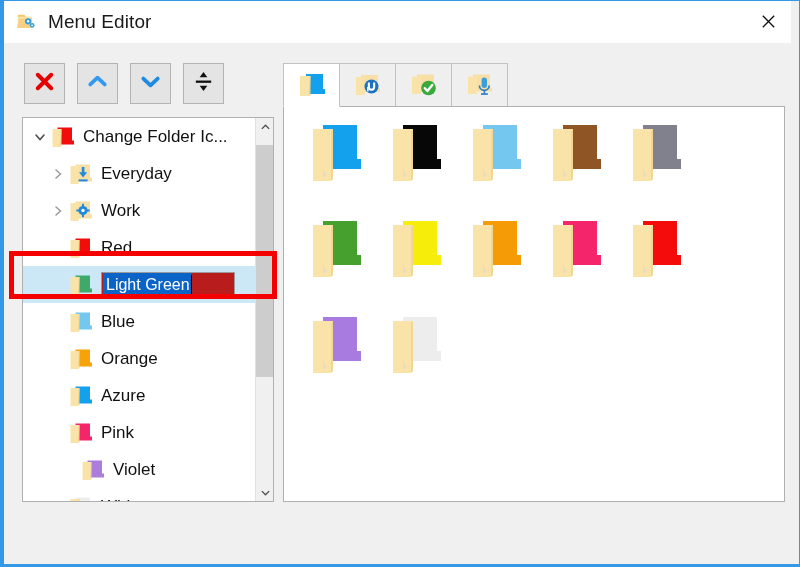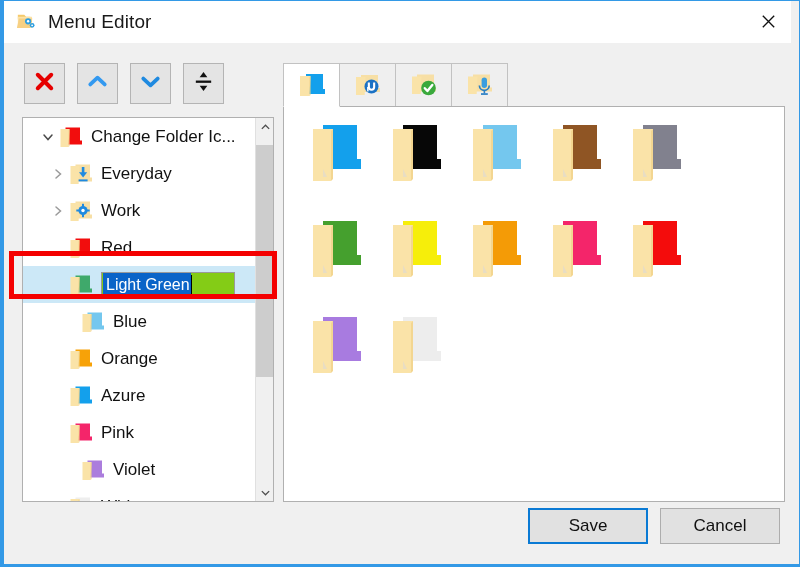--- a/index.html
+++ b/index.html
@@ -63,21 +63,21 @@
     display: flex; align-items: center; justify-content: center;
   }
   .twisty.spacer { color: transparent; }
   .row-icon { width: 24px; height: 24px; flex: 0 0 24px; position: relative; margin-right: 8px; }
   .row-label {
     font-size: 17px; color: #111111; white-space: nowrap;
     font-family: "Liberation Sans", sans-serif;
   }
   .edit-wrap {
     display: flex; align-items: center;
-    background: #84cc16; border: 1px solid #9a9a9a;
+    background: #b91c1c; border: 1px solid #9a9a9a;
     height: 25px; width: 134px; padding: 0 1px;
   }
   .edit-wrap .sel {
     background: #0a64c8; color: #ffffff; font-size: 16px;
     padding: 1px 1px 2px 3px; line-height: 21px;
     font-family: "Liberation Sans", sans-serif;
   }
   .caret { width: 1px; height: 19px; background: #000; }
 
   
@@ -195,21 +195,21 @@
           <rect x="4" y="11" width="16" height="2.4" fill="#111"></rect>
           <path d="M12 2 L16 7.5 H8 Z" fill="#111"></path>
           <path d="M12 22 L16 16.5 H8 Z" fill="#111"></path>
         </svg>
       </span>
     </div>
   </div>
 
   <div id="tree-panel">
     <div id="tree-list">
-        <div class="tree-row" style="padding-left: 14px;">
+        <div class="tree-row" style="padding-left: 6px;">
           <span class="twisty">
             <svg viewBox="0 0 12 12" width="12" height="12">
               <path d="M2 4 L6 8.5 L10 4" stroke="#4a4a4a" stroke-width="1.5" fill="none" stroke-linecap="round"></path>
             </svg>
           </span>
           <span class="row-icon"><svg viewBox="0 0 24 24" width="24" height="24">
     <path d="M6.5 2.5 H21 V15.5 H23 V19.5 H6.5 Z" fill="#f20d0d"></path>
     <path d="M1.5 4 H10.5 L9.6 22 H1.5 Z" fill="#fae3a8"></path>
     <path d="M9.6 5 L10.5 4 L10.5 21 L9.6 22 Z" fill="#f2d48b"></path>
   </svg></span>
@@ -266,21 +266,21 @@
           <span class="row-icon"><svg viewBox="0 0 24 24" width="24" height="24">
     <path d="M6.5 2.5 H21 V15.5 H23 V19.5 H6.5 Z" fill="#3fa96b"></path>
     <path d="M1.5 4 H10.5 L9.6 22 H1.5 Z" fill="#fae3a8"></path>
     <path d="M9.6 5 L10.5 4 L10.5 21 L9.6 22 Z" fill="#f2d48b"></path>
   </svg></span>
           <span class="edit-wrap">
             <span class="sel">Light Green</span>
             <span class="caret"></span>
           </span>
         </div>
-        <div class="tree-row" style="padding-left: 36px;">
+        <div class="tree-row" style="padding-left: 24px;">
           <span class="twisty spacer"></span>
           <span class="row-icon"><svg viewBox="0 0 24 24" width="24" height="24">
     <path d="M6.5 2.5 H21 V15.5 H23 V19.5 H6.5 Z" fill="#74c7ee"></path>
     <path d="M1.5 4 H10.5 L9.6 22 H1.5 Z" fill="#fae3a8"></path>
     <path d="M9.6 5 L10.5 4 L10.5 21 L9.6 22 Z" fill="#f2d48b"></path>
   </svg></span>
           <span class="row-label">Blue</span>
         </div>
         <div class="tree-row" style="padding-left: 24px; align-items: center;">
           <span class="twisty spacer"></span>
@@ -486,19 +486,15 @@
     <path d="M12 4 H46 V38 H50 V48 H12 Z" fill="#ededed"></path>
     <path d="M2 8 H22 L20 60 H2 Z" fill="#fae3a8"></path>
     <path d="M2 8 H22 L20 60 H2 Z" fill="none"></path>
     <path d="M20 10 L22 8 L22 58 L20 60 Z" fill="#f3d691"></path>
     <path d="M12 48 L16 56 L12 56 Z" fill="#d9d9d9" opacity=".55"></path>
   </svg></span>
         </div>
       </div>
   </div>
 
-  <div id="btn-row">
-    <div class="dlg-btn default">Save</div>
-    <div class="dlg-btn">Cancel</div>
-  </div>
 
   <div id="annotation"></div>
 </div>
 
 </body></html>

